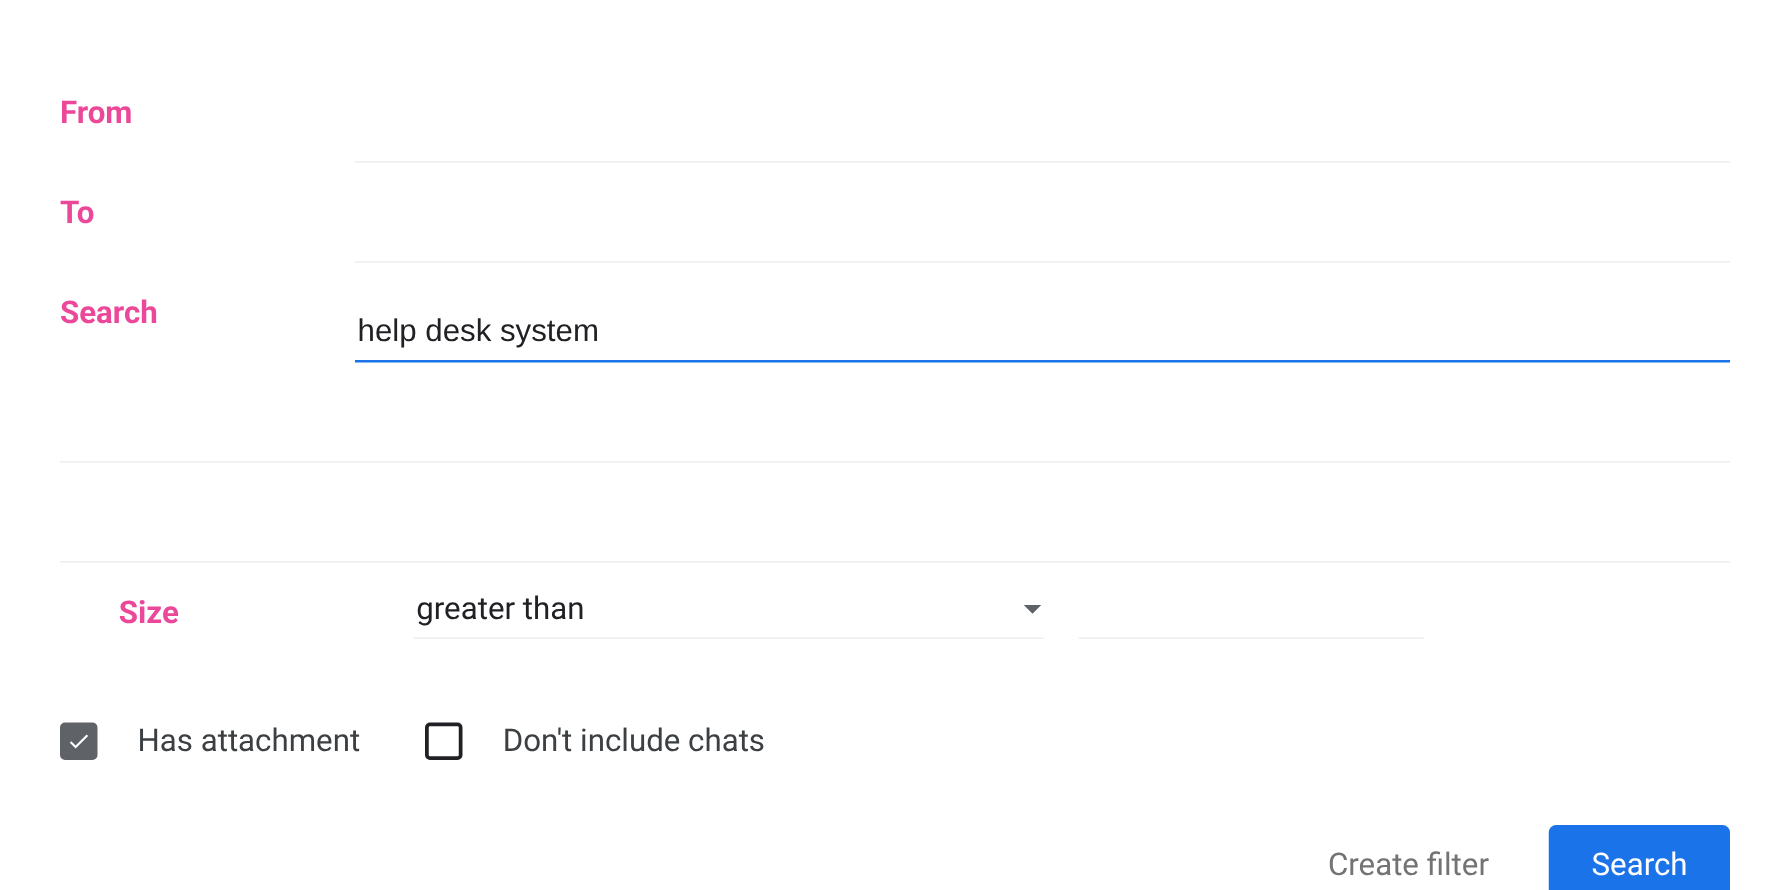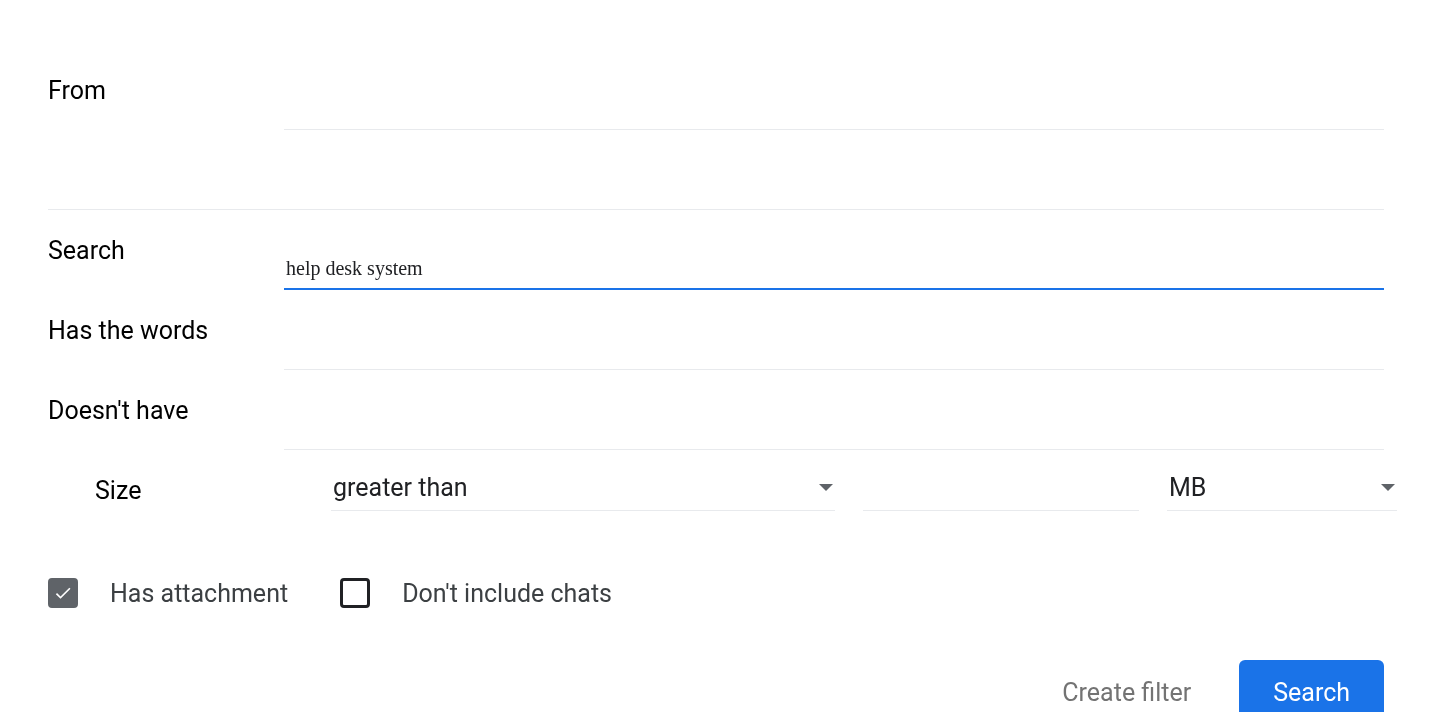--- a/index.html
+++ b/index.html
@@ -16,35 +16,35 @@
     }
     .row {
       display: flex;
       align-items: center;
       height: 80px;
     }
     .label {
       width: 236px;
       flex-shrink: 0;
       font-size: 25px;
-      color: #000000;
-      font-weight: 400;
+      color: #ec4899;
+      font-weight: 700;
     }
     .field {
       flex: 1;
       display: flex;
       align-items: flex-end;
       height: 100%;
     }
     .text-input {
       width: 100%;
       border: none;
       border-bottom: 1px solid #e8eaed;
-      font-size: 20px;
-      font-family: Liberation Serif, serif;
+      font-size: 25px;
+      font-family: Liberation Sans, sans-serif;
       color: #202124;
       padding: 4px 2px 8px 2px;
       outline: none;
       background: transparent;
     }
     .text-input.focused {
       border-bottom: 2px solid #1a73e8;
     }
     .size-row {
       display: flex;
@@ -163,58 +163,53 @@
 <body>
 
 <div class="row">
   <div class="label">From</div>
   <div class="field">
     <input type="text" class="text-input" value="" style="">
   </div>
 </div>
 
 <div class="row">
+  <div class="label">To</div>
   <div class="field">
     <input type="text" class="text-input" value="" style="">
   </div>
 </div>
 
 <div class="row">
   <div class="label">Search</div>
   <div class="field">
     <input type="text" class="text-input focused" value="help desk system" style="">
   </div>
 </div>
 
 <div class="row">
-  <div class="label">Has the words</div>
-  <div class="field">
-    <input type="text" class="text-input" value="" style="">
-  </div>
-</div>
-
-<div class="row">
-  <div class="label">Doesn't have</div>
+  <div class="field">
+    <input type="text" class="text-input" value="" style="">
+  </div>
+</div>
+
+<div class="row">
   <div class="field">
     <input type="text" class="text-input" value="" style="">
   </div>
 </div>
 
 <div class="size-row">
   <div class="label">Size</div>
   <div class="size-controls">
     <div class="dropdown size-comparator">
       <span>greater than</span>
       <span class="caret"></span>
     </div>
     <input type="text" class="size-value" value="" style="">
-    <div class="dropdown size-unit">
-      <span>MB</span>
-      <span class="caret"></span>
-    </div>
   </div>
 </div>
 
 <div class="checkbox-row">
   <div class="checkbox-group">
     <div class="checkbox checked">
       <svg viewBox="0 0 24 24">
           <path d="M9 16.17L4.83 12l-1.42 1.41L9 19 21 7l-1.41-1.41z" fill="#fff"></path>
         </svg>
     </div>

